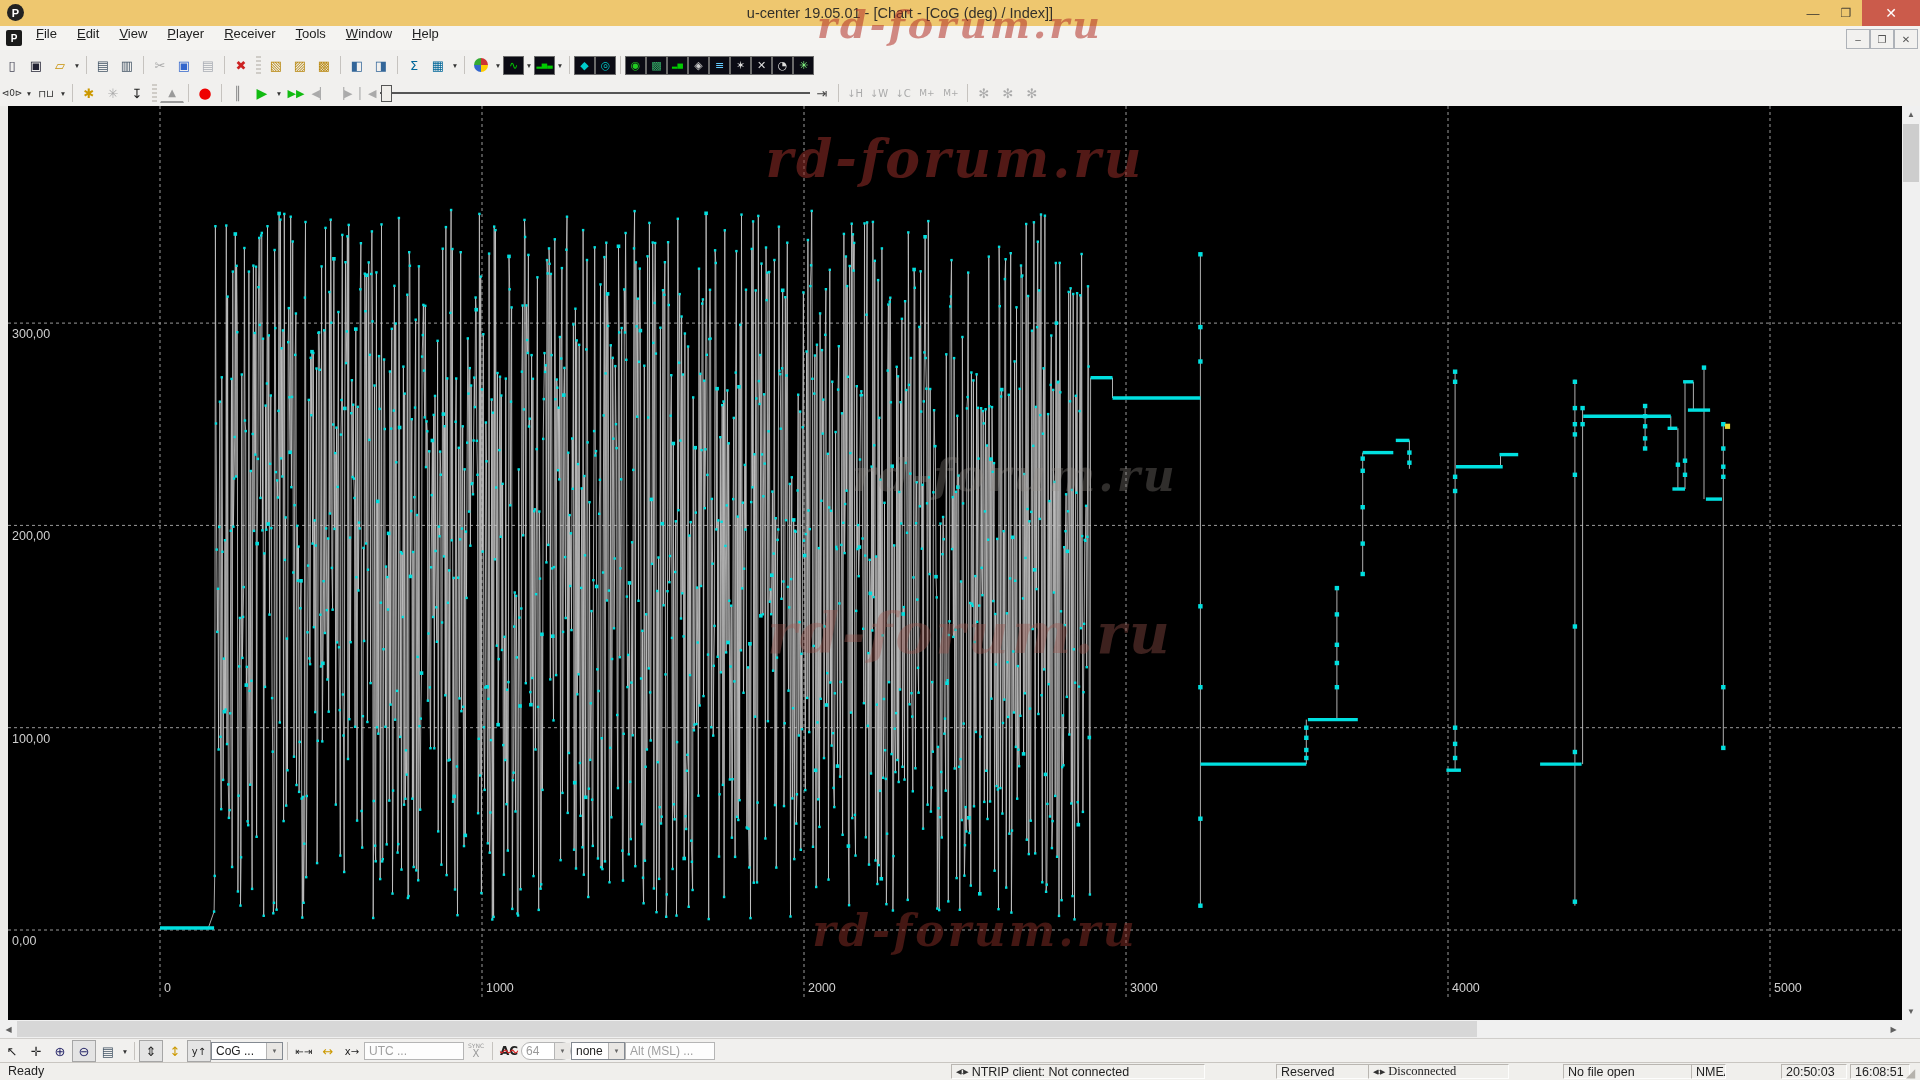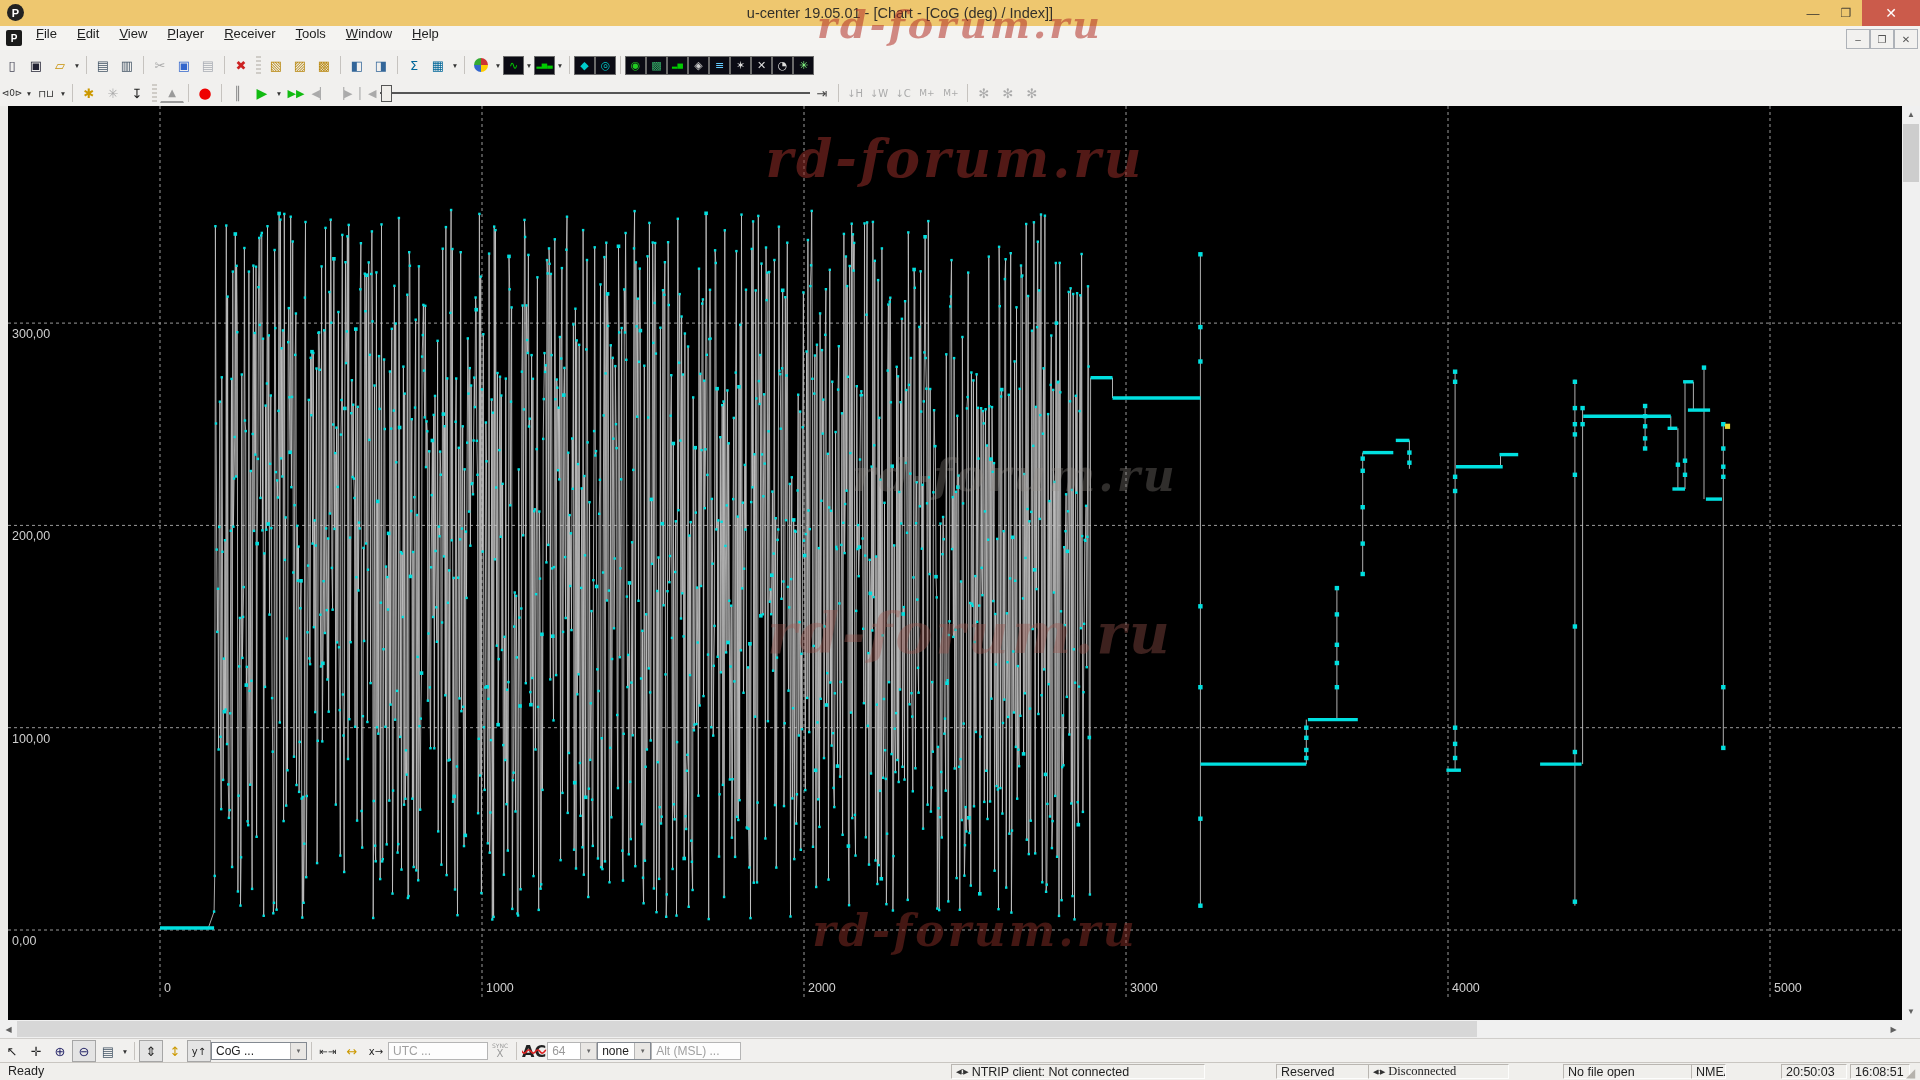--- a/index.html
+++ b/index.html
@@ -36,21 +36,21 @@
   .ic{min-width:22px;height:20px;display:flex;align-items:center;justify-content:center;
       font-family:"DejaVu Sans",sans-serif;font-size:13px;border:1px solid transparent;}
   .ic.dark{min-width:19px;height:17px;background:#0b0b14;border:1px solid #6a6a6a;font-size:11px;}
   .ic.pressed{background:#e4e4e4;border:1px solid #a6a6a6;}
   .ic.ej{border-bottom:2px solid #999;height:16px;font-size:10px;}
   .caret{width:10px;font-size:6.5px;color:#333;display:flex;justify-content:center;}
   .pie{width:14px;height:14px;border-radius:50%;
        background:conic-gradient(#c33 0 25%,#fc0 0 50%,#36c 0 75%,#3a3 0 100%);}
   .stack{display:flex;flex-direction:column;align-items:center;line-height:1;}
   .stack .s1{font-size:6px;}.stack .s2{font-size:10px;}
-  .ac{text-decoration:line-through #d22 wavy;font-weight:bold;font-size:16px;}
+  .ac{text-decoration:line-through #d22 wavy;font-weight:bold;font-size:12px;}
   .combo{height:18px;background:#fff;border:1px solid #848a92;display:flex;align-items:center;
          font-size:12px;color:#222;padding-left:4px;box-sizing:border-box;}
   .combo.dis{color:#9a9a9a;border-color:#b5b5b5;}
   .combo .cbtn{margin-left:auto;width:15px;align-self:stretch;background:#e9e7e4;border-left:1px solid #b5b5b5;
                display:flex;align-items:center;justify-content:center;font-size:6px;color:#666;}
   .fieldbox{height:18px;background:#fdfdfd;border:1px solid #b5b5b5;display:flex;align-items:center;
             font-size:12px;color:#a0a0a0;padding-left:4px;box-sizing:border-box;}
   .slider{height:20px;display:flex;align-items:center;position:relative;}
   .slider .track{position:absolute;left:0;right:0;top:9px;height:2px;background:#555;}
   .slider .thumb{position:absolute;left:1px;top:2px;width:9px;height:15px;background:#f0eeea;border:1px solid #555;}
@@ -1709,40 +1709,40 @@
     <div class="ic" style="color: rgb(34, 34, 34);">↖</div>
     <div class="ic" style="color: rgb(34, 34, 34);">✛</div>
     <div class="ic" style="color: rgb(34, 34, 102);">⊕</div>
     <div class="ic pressed" style="color: rgb(34, 34, 102);">⊖</div>
     <div class="ic" style="color: rgb(68, 85, 102);">▤</div>
     <div class="caret">▼</div>
     <div class="sep"></div>
     <div class="ic pressed" style="color: rgb(34, 34, 34);">⇕</div>
     <div class="ic" style="color: rgb(204, 153, 0);">↕</div>
     <div class="ic pressed" style="color: rgb(34, 34, 34); font-size: 10px;">y↑</div>
-    <div class="combo" style="width: 96px;">
+    <div class="combo" style="width: 72px;">
       <span>CoG ...</span>
       <span class="cbtn">▼</span>
     </div>
     <div class="sep"></div>
     <div class="ic" style="color: rgb(34, 34, 34); font-size: 10px;">⇤⇥</div>
     <div class="ic" style="color: rgb(204, 153, 0);">↔</div>
     <div class="ic" style="color: rgb(34, 34, 34); font-size: 10px;">x→</div>
     <div class="fieldbox" style="width: 100px;">
       <span>UTC ...</span>
     </div>
     <div class="ic" style="color: rgb(153, 153, 153);">
       <span class="stack">
         <span class="s1">SYNC</span>
         <span class="s2">X</span>
       </span>
     </div>
     <div class="sep"></div>
     <div class="ic ac" style="color: rgb(34, 34, 34);">AC</div>
-    <div class="combo dis" style="width: 50px;">
+    <div class="combo dis" style="width: 50px; border-radius: 9px;">
       <span>64</span>
       <span class="cbtn">▼</span>
     </div>
     <div class="combo" style="width: 54px;">
       <span>none</span>
       <span class="cbtn">▼</span>
     </div>
     <div class="fieldbox" style="width: 90px;">
       <span>Alt (MSL) ...</span>
     </div>

